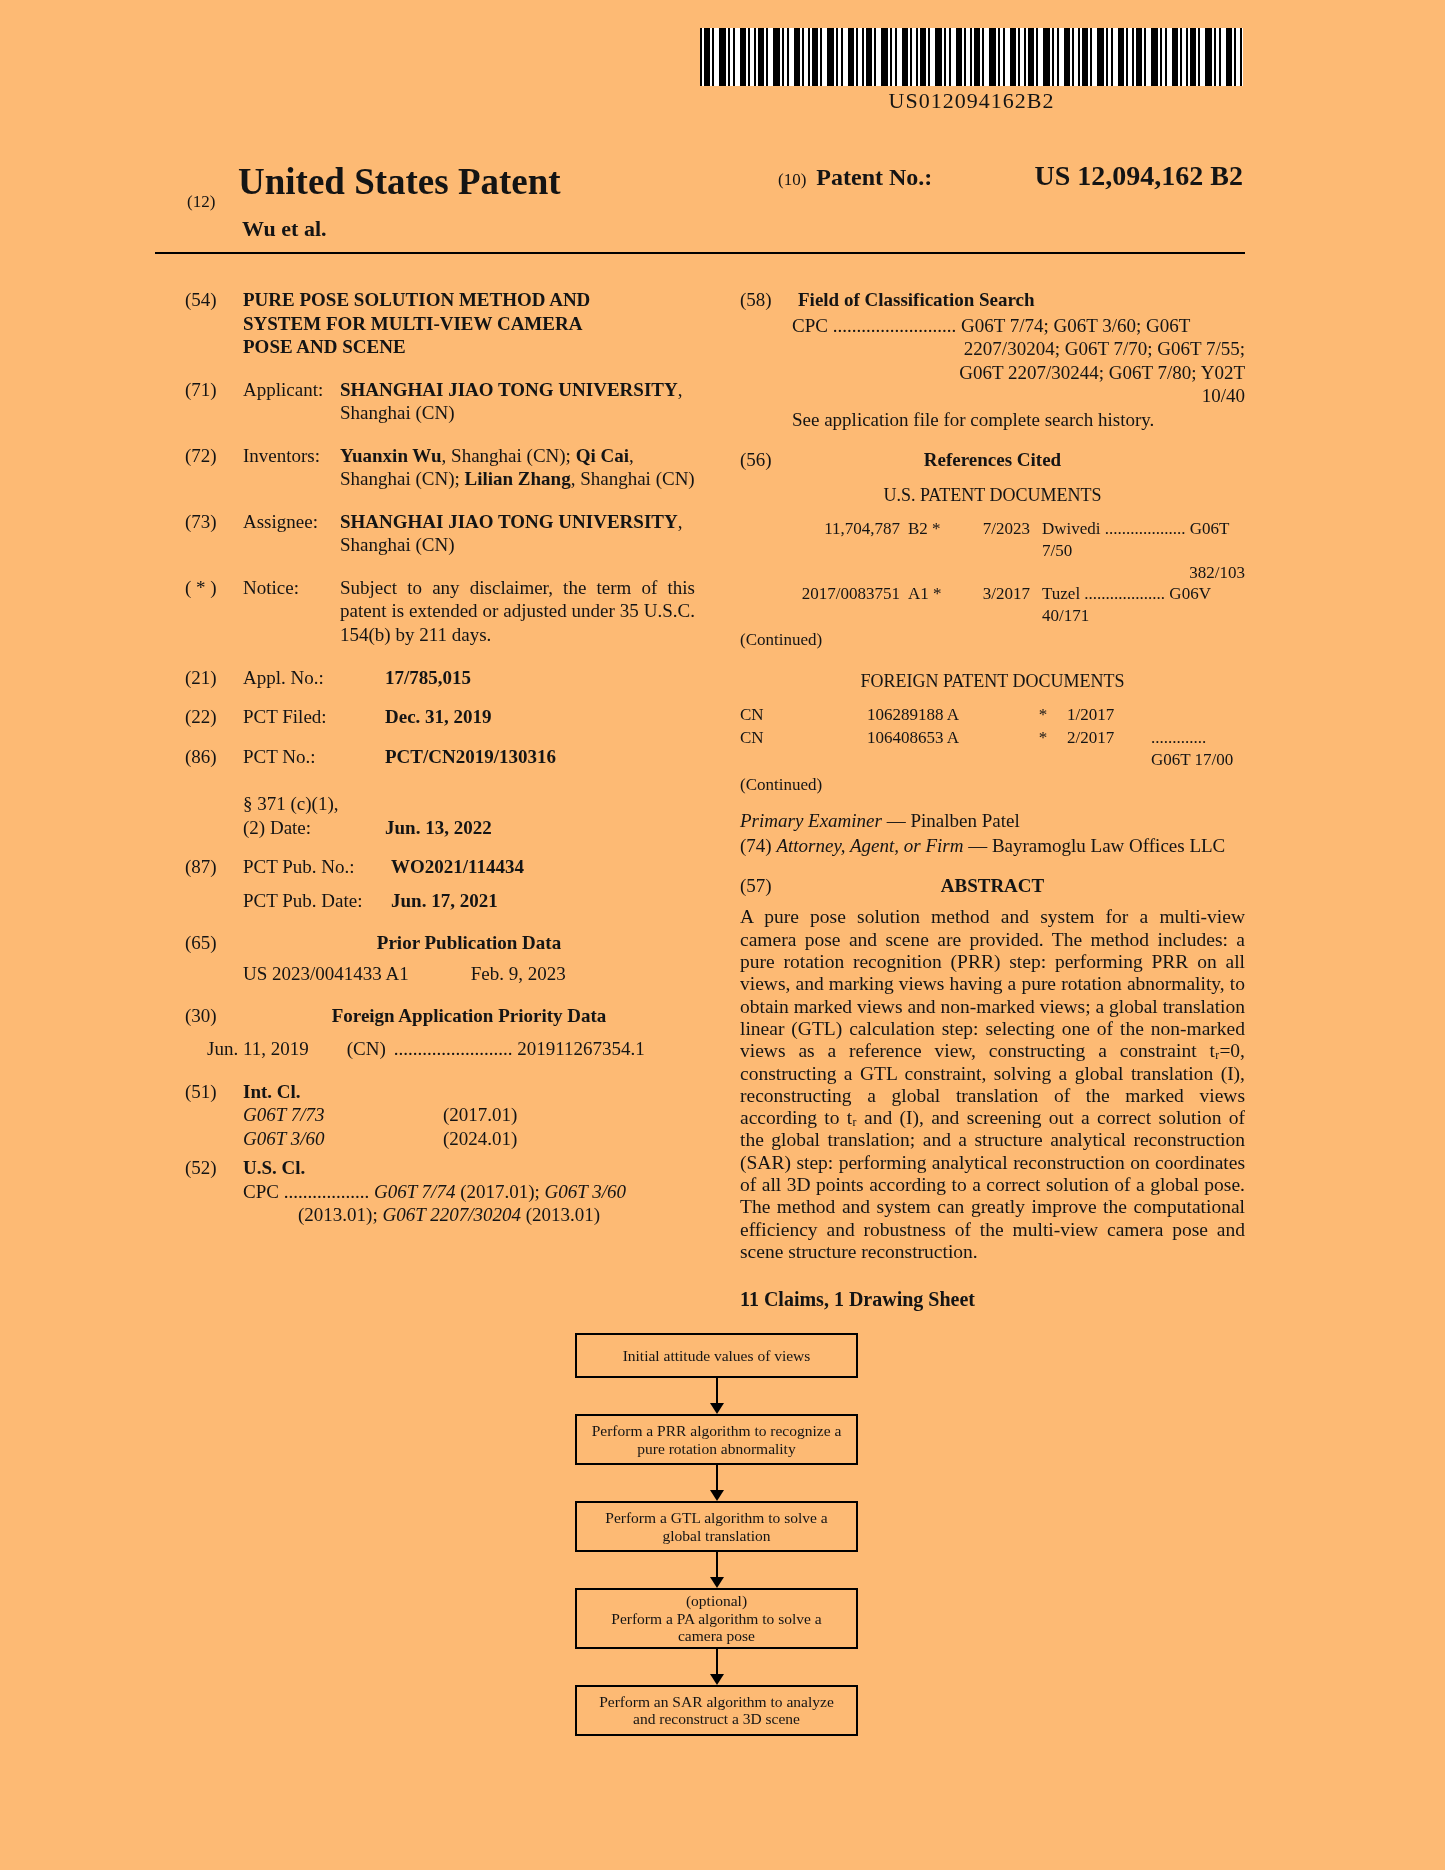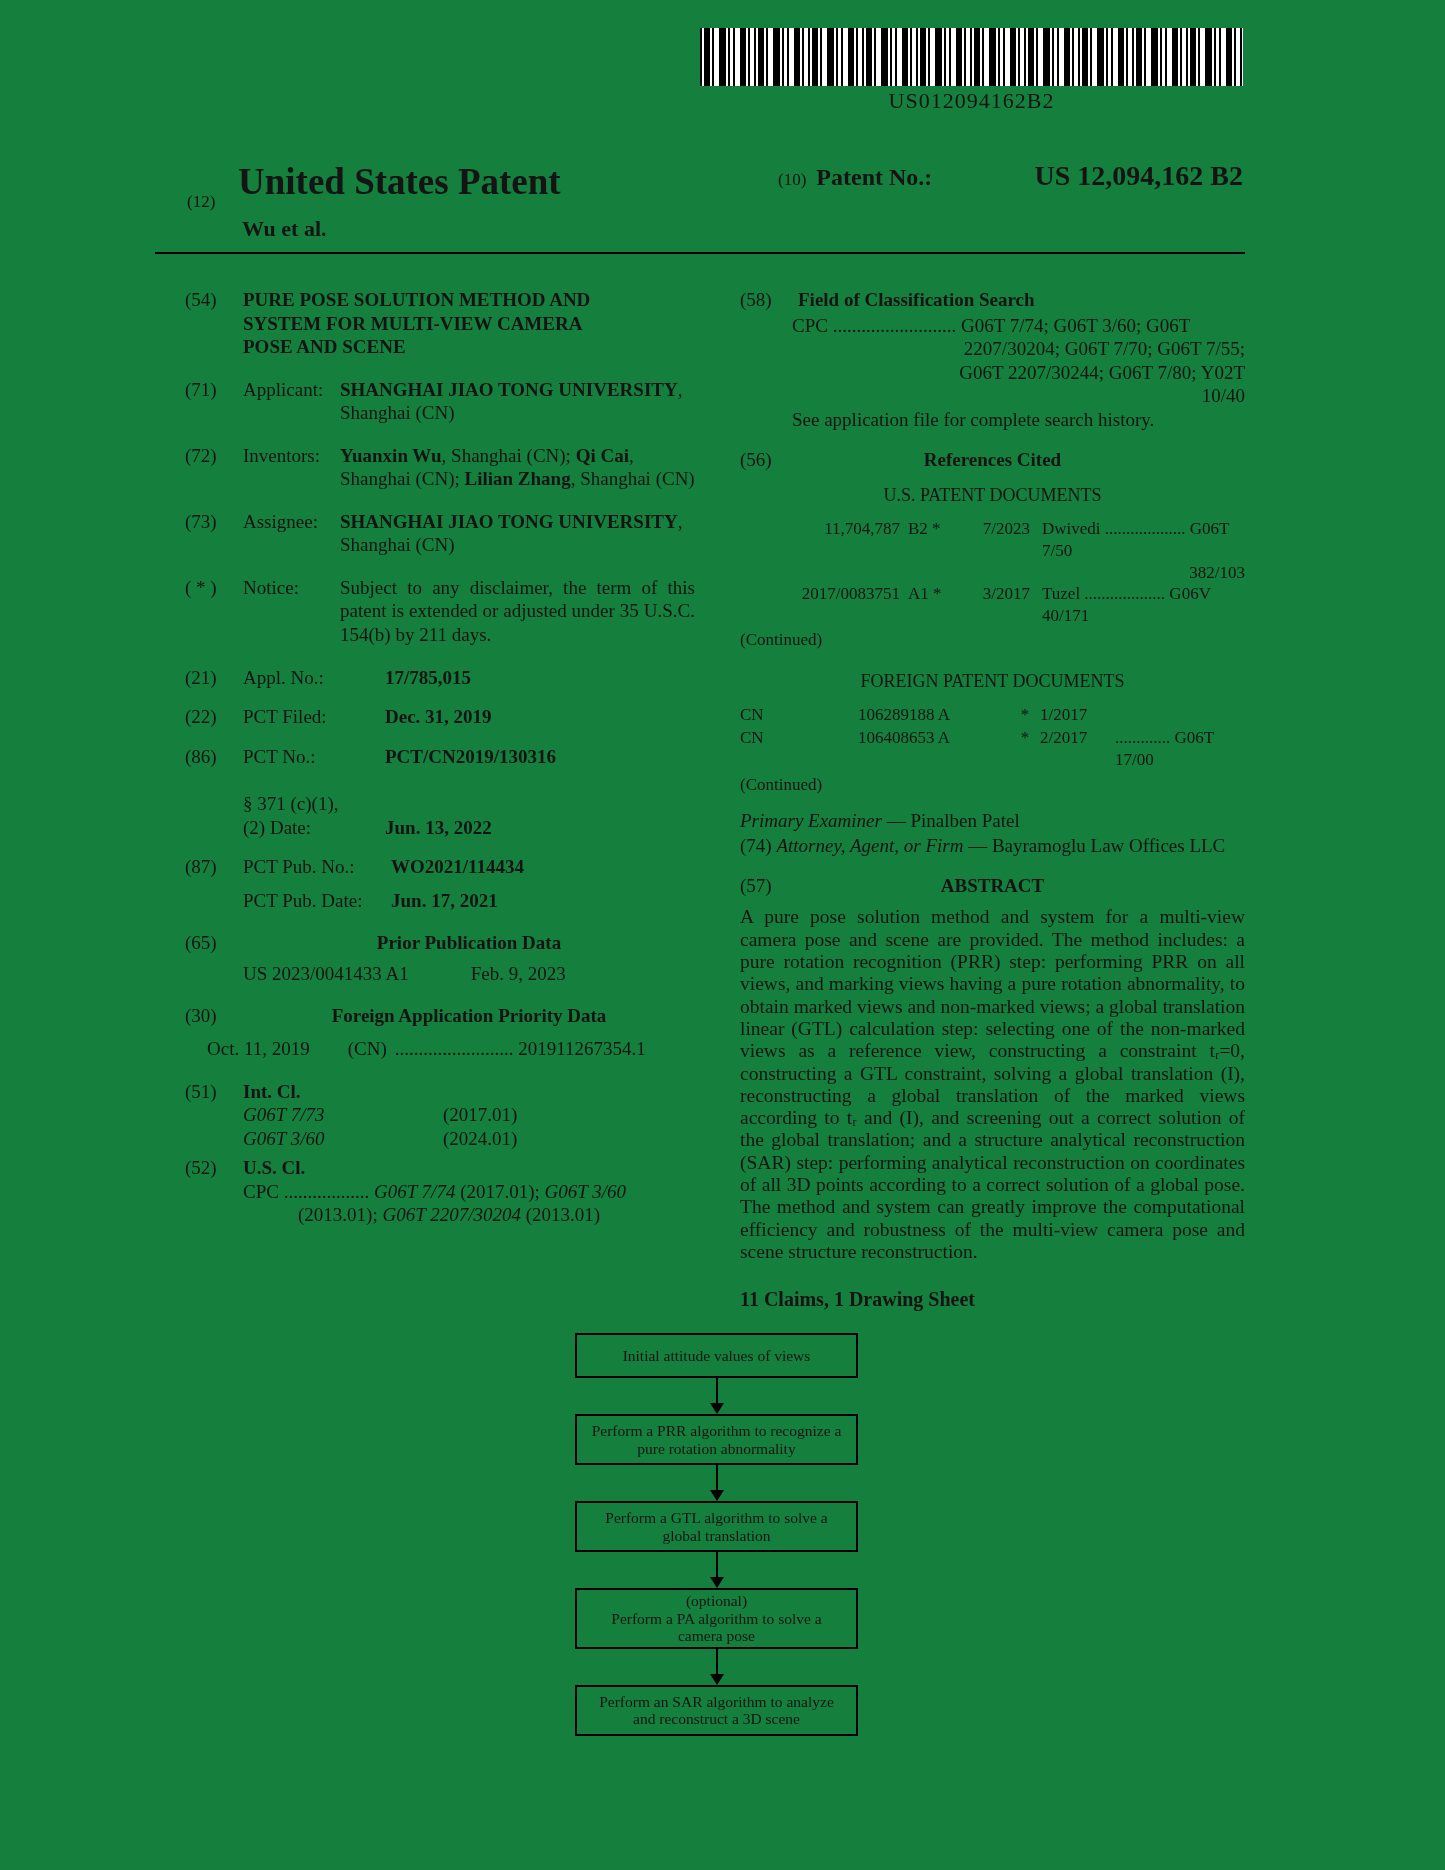--- a/index.html
+++ b/index.html
@@ -1,17 +1,17 @@
 <!DOCTYPE html>
 <html><head>
 <meta charset="utf-8">
 <style>
   html,body { margin:0; padding:0; background:#ffffff; }
   .page {
-    position:relative; width:1445px; height:1870px; background:#15803d;
+    position:relative; width:1445px; height:1870px; background:#fdba74;
     font-family:"Liberation Serif","DejaVu Serif",serif; color:#141414;
     overflow:hidden;
   }
   
   .barcode {
     position:absolute; left:700px; top:28px; width:543px; height:58px;
     background: repeating-linear-gradient(90deg,
       #000 0 2px,  #fff 2px 4px,  #000 4px 10px, #fff 10px 12px,
       #000 12px 14px, #fff 14px 19px, #000 19px 26px, #fff 26px 28px,
       #000 28px 30px, #fff 30px 33px, #000 33px 35px, #fff 35px 40px,
@@ -62,21 +62,21 @@
   .cpc58-ind { margin-left:52px; }
   .cpc58-r { text-align:right; }
   .refs-ushead { text-align:center; font-size:18px; margin:12px 0 12px 0; }
   .ref-row { display:grid; grid-template-columns:160px 55px 75px 1fr; font-size:17px; line-height:1.28; }
   .ref-row .num { text-align:right; }
   .ref-row .kind { padding-left:8px; }
   .ref-row .date { text-align:right; }
   .ref-row .rest { padding-left:12px; }
   .ref-extra { text-align:right; font-size:17px; line-height:1.28; }
   .ref-cont { text-align:left; font-size:17px; margin-top:2px; }
-  .for-row { display:grid; grid-template-columns:118px 152px 30px 75px 1fr; font-size:17px; line-height:1.32; }
+  .for-row { display:grid; grid-template-columns:118px 152px 30px 75px 1fr; font-size:17px; line-height:1.32;gap:9px; }
   .for-row .star { text-align:center; }
   .examiner { margin-top:14px; }
   .attorney { margin-top:2px; margin-bottom:16px; }
   .abs-head { margin-bottom:9px; }
   .abs-text { text-align:justify; font-size:19.5px; line-height:1.145; }
   .claims { text-align:left; font-weight:bold; font-size:20px; margin-top:24px; }
 
   
   .flowchart { position:absolute; left:575px; top:1333px; width:283px;
     font-size:15.5px; line-height:1.14; }
@@ -202,21 +202,21 @@
           <span class="d">Feb. 9, 2023</span>
         </div>
       </div>
     </div>
 
     <div class="tag-row">
       <span>(30)</span>
       <div class="center b">Foreign Application Priority Data</div>
     </div>
     <div class="fap-row" style="margin:-10px 0 19px 0">
-      <span>Oct. 11, 2019</span><span class="c">(CN)</span><span class="dots">.........................</span>&nbsp;<span>201911267354.1</span>
+      <span>Jun. 11, 2019</span><span class="c">(CN)</span><span class="dots">.........................</span>&nbsp;<span>201911267354.1</span>
     </div>
 
     <div class="tag-row" style="margin-bottom:6px">
       <span>(51)</span>
       <div>
         <div class="b">Int. Cl.</div>
         <div class="intcl-row">
           <span class="bi">G06T 7/73</span>
           <span>(2017.01)</span>
         </div>

